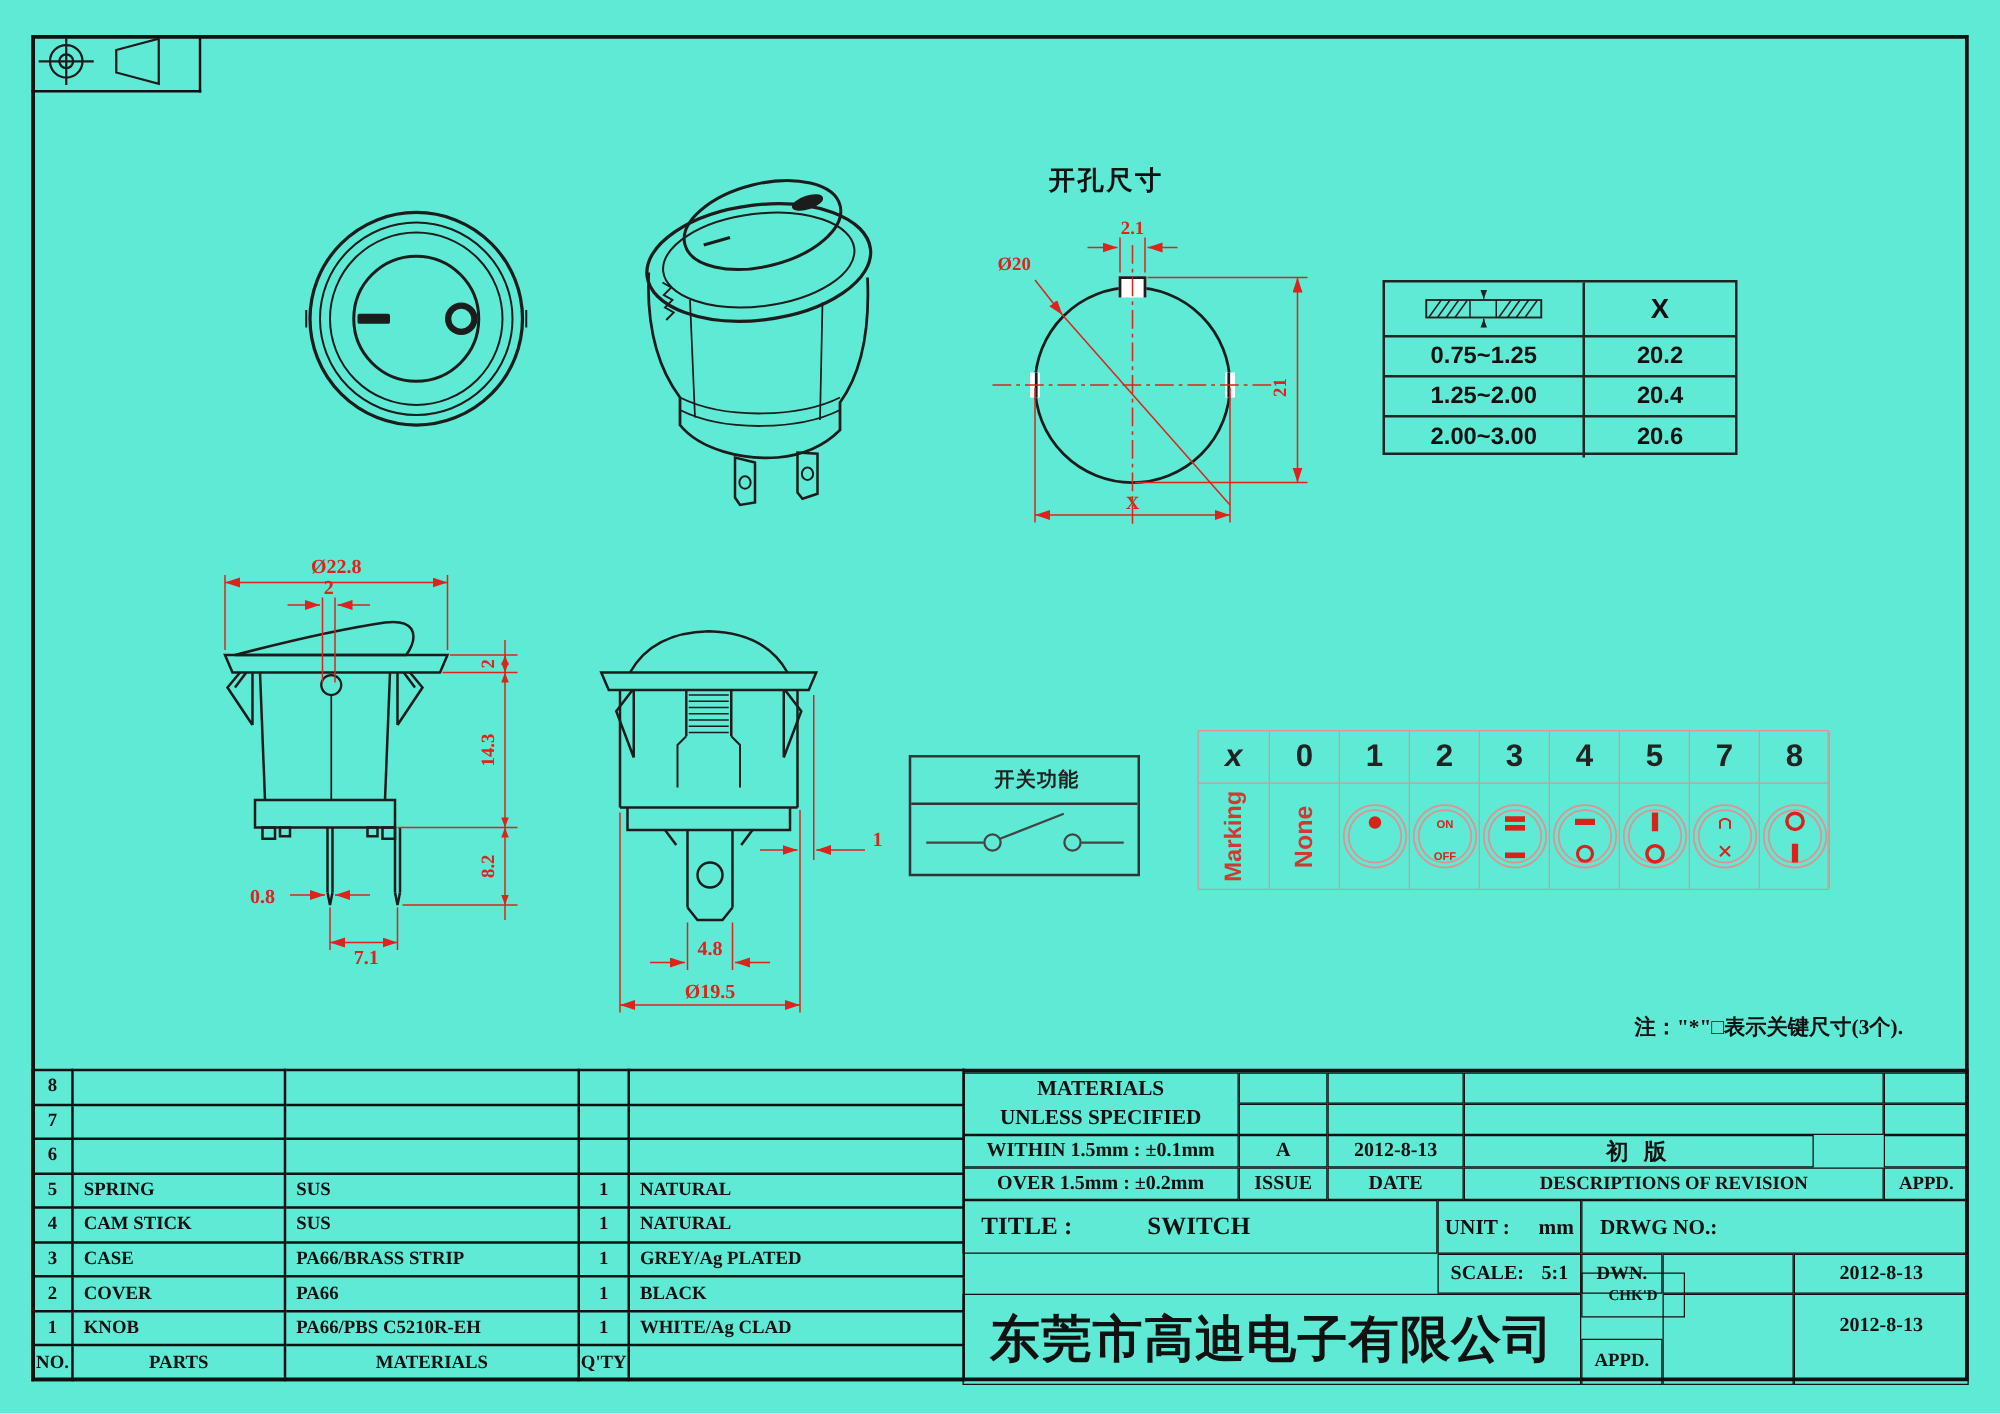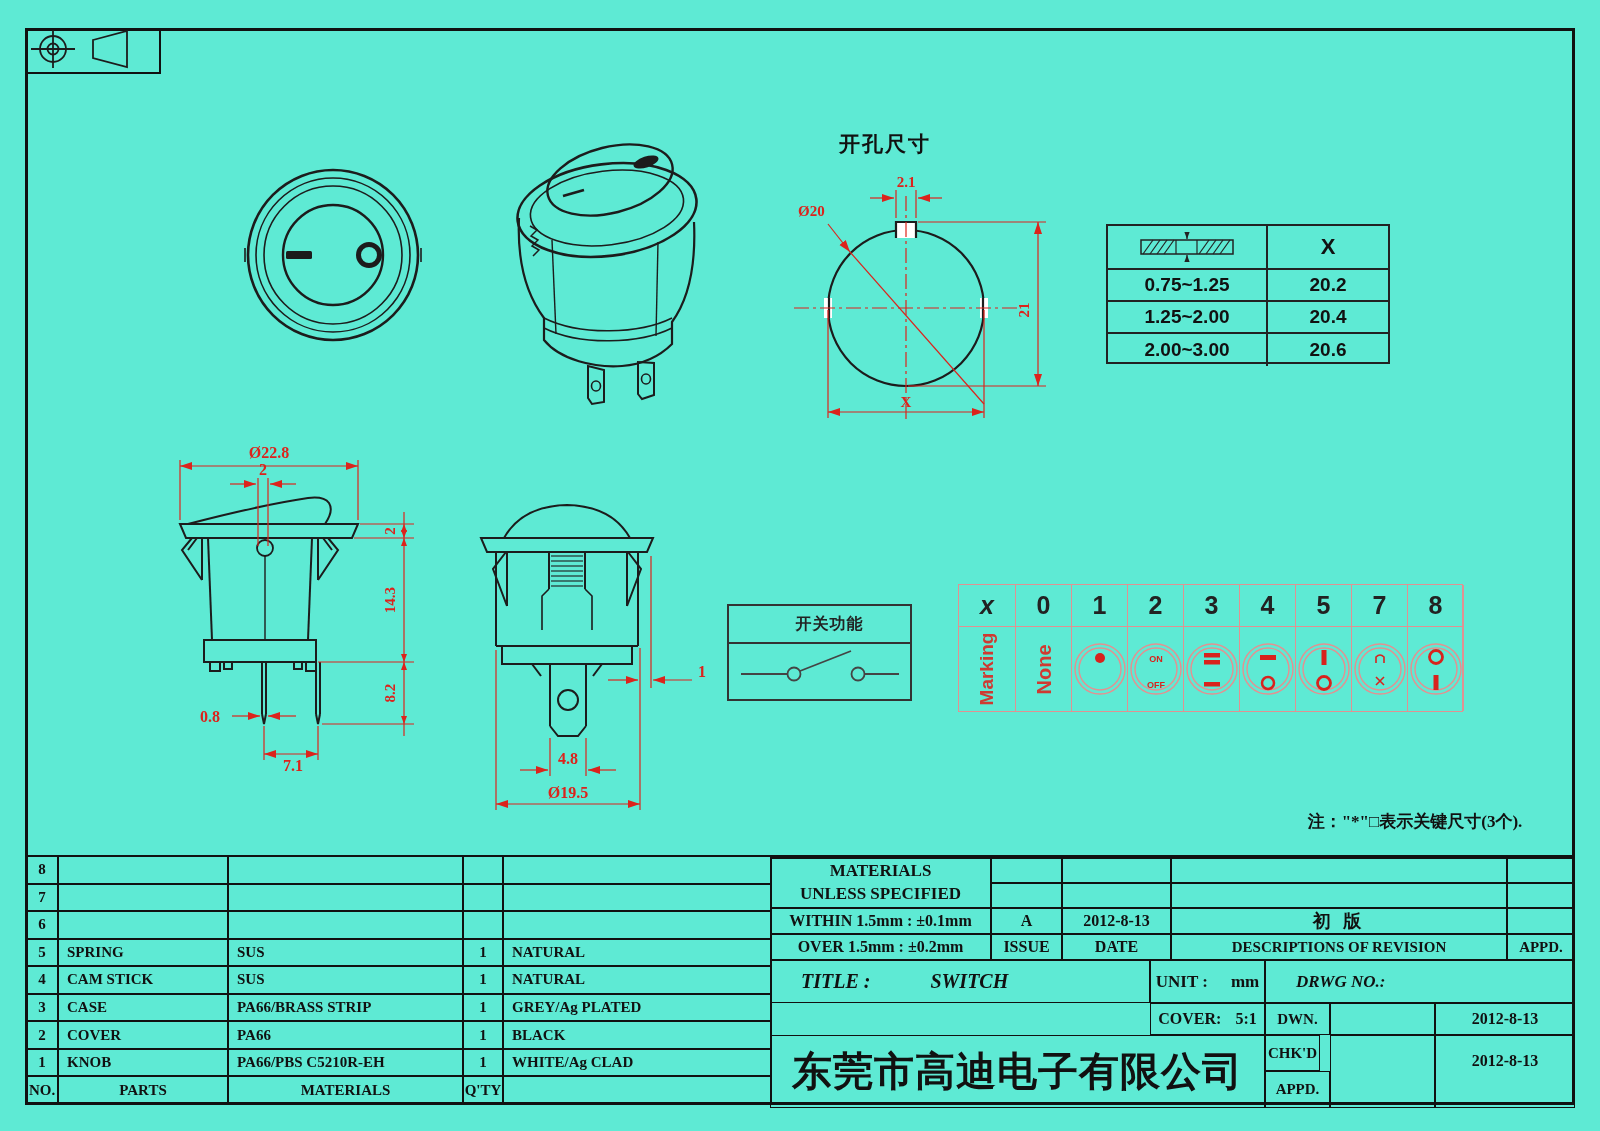--- a/index.html
+++ b/index.html
@@ -33,21 +33,21 @@
   
   #note{left:1250px;top:810px;width:330px;text-align:center;font-weight:bold;font-size:17px;color:#111;}
   
   #parts-table{left:25px;top:855px;width:745px;height:250px;border-collapse:collapse;table-layout:fixed;position:absolute;}
   #parts-table td{border:2.2px solid #111;font-weight:bold;font-size:15px;padding:0 0 0 8px;overflow:hidden;white-space:nowrap;}
   #parts-table td.ctr{text-align:center;padding:0;}
   
   #tblock{left:770px;top:855px;width:805px;height:250px;border-top:3px solid #111;box-sizing:border-box;}
   .cell{position:absolute;border:1.7px solid #111;box-sizing:border-box;display:flex;align-items:center;justify-content:center;
     font-weight:bold;font-size:16px;white-space:nowrap;}
-  .cell.left{justify-content:flex-start;padding-left:30px;font-style:italic;}
+  .cell.left{justify-content:flex-start;padding-left:14px;}
   
   .dt{fill:#dc231c;font-family:"Liberation Serif",serif;font-weight:bold;font-size:15px;}
   .dt2{fill:#dc231c;font-family:"Liberation Serif",serif;font-weight:bold;font-size:16px;}
   text.mid{text-anchor:middle;}
   .redln{stroke:#dc231c;stroke-width:1.2;fill:none;}
   .blk{stroke:#1c1c1c;fill:none;}
 </style>
 </head>
 <body>
 
@@ -455,47 +455,47 @@
     <div class="cell" style="left:401px;top:0;width:336px;height:25px"></div>
     <div class="cell" style="left:737px;top:0;width:68px;height:25px"></div>
     <div class="cell" style="left:221px;top:25px;width:71px;height:25px"></div>
     <div class="cell" style="left:292px;top:25px;width:109px;height:25px"></div>
     <div class="cell" style="left:401px;top:25px;width:336px;height:25px"></div>
     <div class="cell" style="left:737px;top:25px;width:68px;height:25px"></div>
 
     <div class="cell" style="left:0;top:50px;width:221px;height:26px;font-size:16px">WITHIN 1.5mm : ±0.1mm</div>
     <div class="cell" style="left:221px;top:50px;width:71px;height:26px">A</div>
     <div class="cell" style="left:292px;top:50px;width:109px;height:26px">2012-8-13</div>
-    <div class="cell" style="left:401px;top:50px;width:336px;height:26px;font-size:18px;letter-spacing:4px">初 版</div>
+    <div class="cell" style="left:401px;top:50px;width:280px;height:26px;font-size:18px;letter-spacing:4px">初 版</div>
     <div class="cell" style="left:737px;top:50px;width:68px;height:26px"></div>
 
     <div class="cell" style="left:0;top:76px;width:221px;height:26px;font-size:16px">OVER 1.5mm : ±0.2mm</div>
     <div class="cell" style="left:221px;top:76px;width:71px;height:26px">ISSUE</div>
     <div class="cell" style="left:292px;top:76px;width:109px;height:26px">DATE</div>
     <div class="cell" style="left:401px;top:76px;width:336px;height:26px;font-size:15px">DESCRIPTIONS OF REVISION</div>
     <div class="cell" style="left:737px;top:76px;width:68px;height:26px;font-size:15px">APPD.</div>
 
     <div class="cell left" style="left:0;top:102px;width:380px;height:43px;font-size:20px">
       <span>TITLE :</span>
       <span style="margin-left:60px">SWITCH</span>
     </div>
     <div class="cell" style="left:380px;top:102px;width:115px;height:43px;font-size:17px">
       <span>UNIT :</span>
       <span style="margin-left:23px">mm</span>
     </div>
     <div class="cell left" style="left:495px;top:102px;width:310px;height:43px;font-size:17px">DRWG NO.:</div>
 
     <div class="cell" style="left:380px;top:145px;width:115px;height:32px;font-size:16px">
-      <span>COVER:</span>
+      <span>SCALE:</span>
       <span style="margin-left:14px">5:1</span>
     </div>
     <div class="cell" style="left:495px;top:145px;width:65px;height:32px;font-size:15px">DWN.</div>
     <div class="cell" style="left:560px;top:145px;width:105px;height:32px"></div>
     <div class="cell" style="left:665px;top:145px;width:140px;height:32px">2012-8-13</div>
 
     <div class="cell" style="left:0;top:177px;width:495px;height:73px;font-family:'Liberation Sans',sans-serif;font-weight:600;font-size:40px;letter-spacing:1px">东莞市高迪电子有限公司</div>
-    <div class="cell" style="left:495px;top:177px;width:55px;height:36px;font-size:15px">CHK'D</div>
+    <div class="cell" style="left:495px;top:160px;width:83px;height:36px;font-size:12px">CHK'D</div>
     <div class="cell" style="left:495px;top:213px;width:65px;height:37px;font-size:15px">APPD.</div>
     <div class="cell" style="left:560px;top:177px;width:105px;height:73px"></div>
     <div class="cell" style="left:665px;top:177px;width:140px;height:73px;align-items:flex-start;padding-top:16px">2012-8-13</div>
   </div>
 
 </div>
 
 </body></html>

